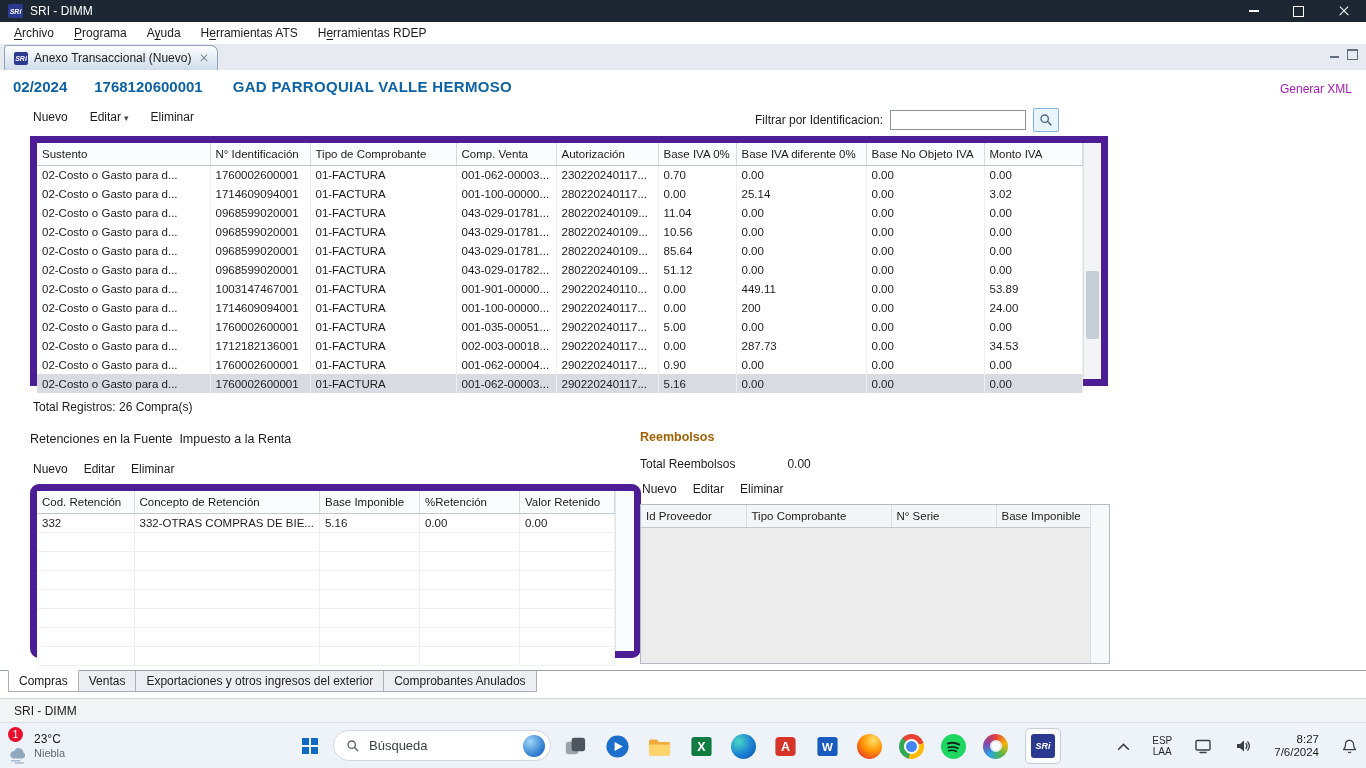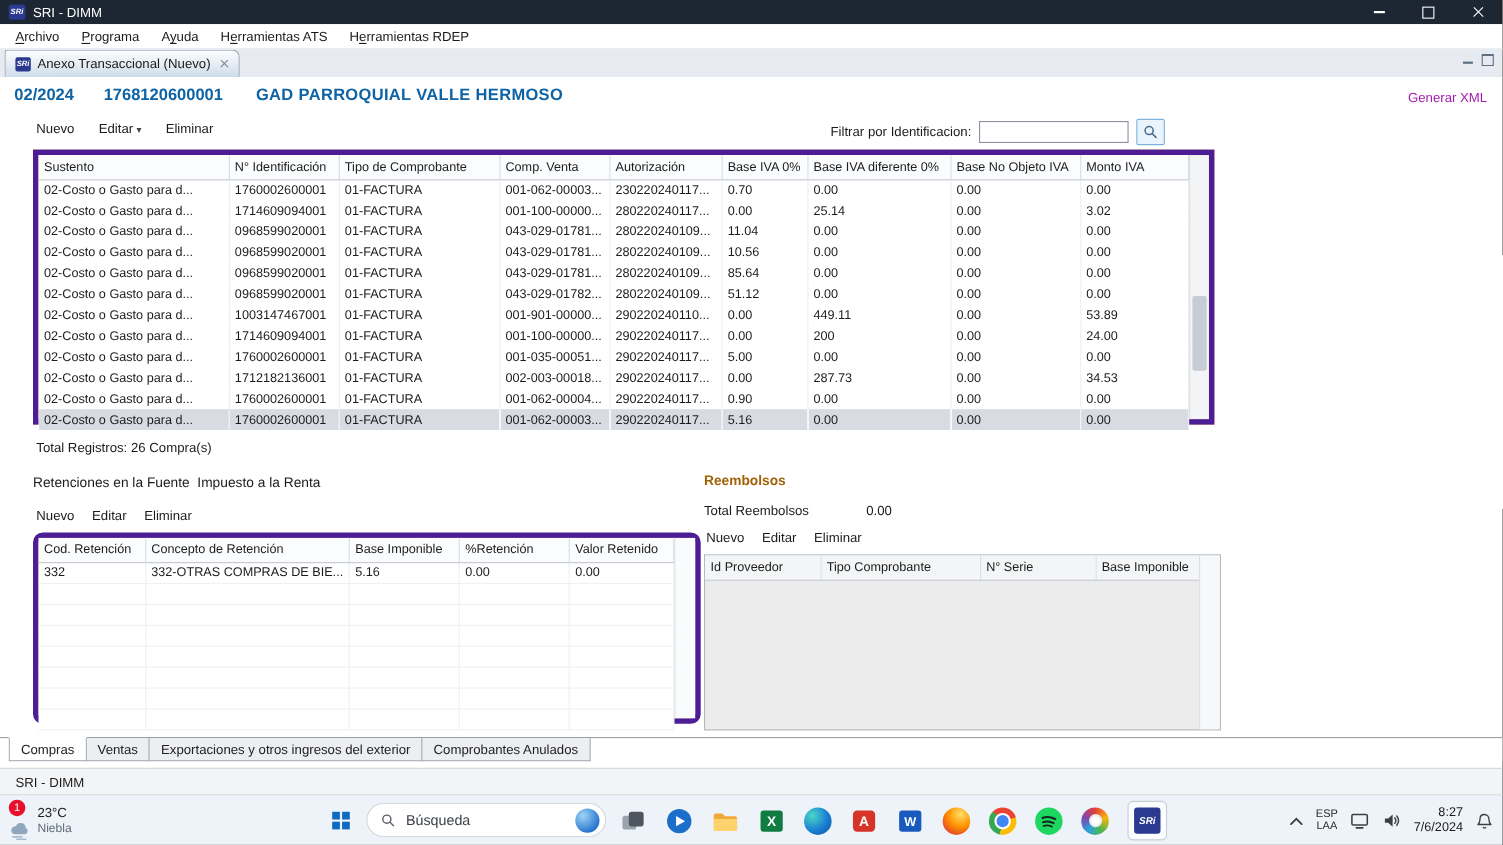--- a/index.html
+++ b/index.html
@@ -64,21 +64,21 @@
 
   
   .grid{border-collapse:collapse;table-layout:fixed;font-size:11.5px;background:#fff;}
   .grid tr{height:19px;}
   .grid thead tr{height:22px;}
   .grid th{text-align:left;font-weight:normal;padding:0 5px;background:#fbfcfd;color:#1c1c1c;
            border-right:1px solid #d8dce1;border-bottom:1px solid #c2c8cf;white-space:nowrap;overflow:hidden;}
   .grid td{padding:0 5px;border-right:1px solid #edeff2;white-space:nowrap;overflow:hidden;color:#1c1c1c;}
   .grid tr.selected td{background:#d8dce2;}
   .grid.lines td{border-bottom:1px solid #eef0f3;}
-  .tbl-outer{position:absolute;border:5px solid #4c1d95;display:flex;background:#fdba74;box-sizing:border-box;}
+  .tbl-outer{position:absolute;border:7px solid #4c1d95;display:flex;background:#0f766e;box-sizing:border-box;}
   .compras-outer{left:30px;top:66px;height:250px;}
   .vscroll{width:17px;background:#f3f4f5;border-left:1px solid #dddfe2;position:relative;}
   .vthumb{position:absolute;left:2px;right:2px;top:128px;height:68px;background:#c7cdd5;border-radius:2px;}
   .total-reg{position:absolute;left:33px;top:330px;font-size:12px;}
 
   .ret-title{position:absolute;left:30px;top:362px;font-weight:normal;font-size:12.5px;white-space:pre;}
   .ret-toolbar{position:absolute;left:33px;top:392px;display:flex;gap:16px;font-size:12px;}
   .ret-outer{left:30px;top:414px;height:174px;border-radius:9px;}
   .track{width:18px;background:#fafbfc;border-left:1px solid #e2e4e7;}
 
@@ -131,21 +131,21 @@
   .ic-edge{border-radius:50%;background:radial-gradient(circle at 30% 30%,#49d7c6,#1b7fd4 55%,#0b4f9e);}
   .ic-firefox{border-radius:50%;background:radial-gradient(circle at 65% 25%,#ffe066,#ff9400 45%,#e23b2e 85%);}
   .ic-chrome{border-radius:50%;background:conic-gradient(from -45deg,#ea4335 0 33%,#fbbc05 33% 66%,#34a853 66% 100%);}
   .cdot{width:11px;height:11px;border-radius:50%;background:#4285f4;border:2.5px solid #fff;}
   .ic-ball{border-radius:50%;background:conic-gradient(#e43f3a,#f6b40e,#53b748,#2aa3dd,#8147ad,#e43f3a);}
   .wdot{width:8px;height:8px;border-radius:50%;background:#fff;border:2px solid #e9edf1;}
   .ic-spotify{border-radius:50%;background:#1ed760;}
   .ic-sri{width:24px;height:24px;background:#2b3990;border-radius:3px;color:#fff;font-style:italic;font-weight:bold;
           font-size:9px;display:flex;align-items:center;justify-content:center;}
 
-  .tray{position:absolute;right:8px;top:2px;height:42px;display:flex;align-items:center;gap:11px;}
+  .tray{position:absolute;right:8px;top:2px;height:42px;display:flex;align-items:center;gap:22px;}
   .tray svg{display:block;}
   .lang{font-size:10px;line-height:11px;text-align:center;color:#26292c;}
   .clock{text-align:right;font-size:11.5px;line-height:13.5px;color:#1b1b1b;}
 </style>
 </head>
 <body>
 
 <div class="screen">
 
   <div class="titlebar">

